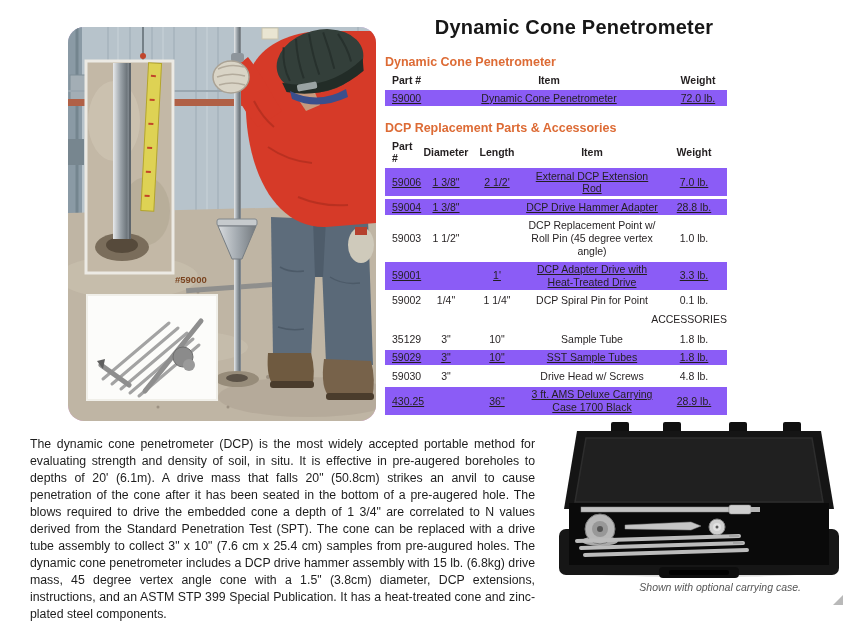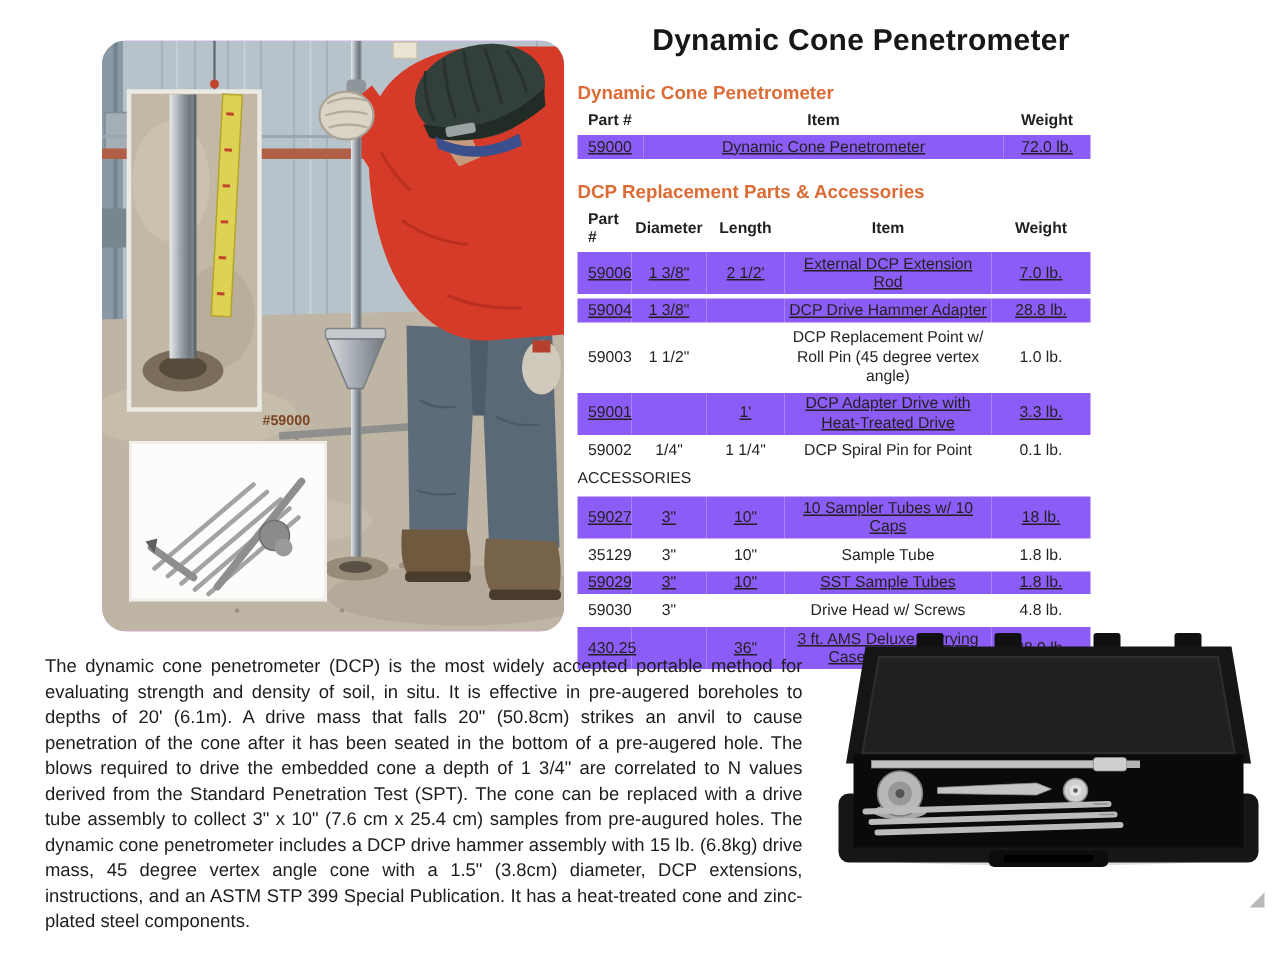--- a/index.html
+++ b/index.html
@@ -18,21 +18,21 @@
              font-size:10.5px;color:#231f20;table-layout:fixed;}
   table.t1{left:385px;top:70px;width:342px;}
   table.t2{left:385px;top:136px;width:342px;}
   .spec th{font-weight:bold;text-align:center;padding:1px 2px;font-size:10.5px;line-height:1.15;}
   .spec td{text-align:center;padding:1.5px 2px;line-height:1.2;vertical-align:middle;}
   .spec th.c-part, .spec td.c-part{text-align:left;padding-left:7px;margin-top:32px;}
   .t1 col.c-part{width:44px;} .t1 col.c-item{width:240px;} .t1 col.c-weight{width:58px;}
   .t2 col.c-part{width:36px;} .t2 col.c-diameter{width:50px;} .t2 col.c-length{width:52px;}
   .t2 col.c-item{width:138px;} .t2 col.c-weight{width:66px;}
   tr.hl td{background:#8b5cf6;text-decoration:underline;}
-  td.subheader{text-align:left;font-size:10.5px;padding:2px 0;}
+  td.subheader{text-align:right;font-size:10.5px;padding:2px 0;}
 
   
   .photo-main{position:absolute;left:68px;top:27px;width:308px;height:394px;
               border-radius:16px;overflow:hidden;background:#f0abfc;}
   
   .desc{position:absolute;left:30px;top:436px;width:505px;font-size:12.3px;
         line-height:17px;text-align:justify;color:#1d1d1d;}
 
   
   .case-photo{position:absolute;left:553px;top:419px;width:292px;height:160px;}
@@ -282,27 +282,20 @@
         </tr>
         <tr>
           <td class="c-part">59002</td>
           <td class="c-diameter">1/4"</td>
           <td class="c-length">1 1/4"</td>
           <td class="c-item">DCP Spiral Pin for Point</td>
           <td class="c-weight">0.1 lb.</td>
         </tr>
         <tr>
           <td colspan="5" class="subheader">ACCESSORIES</td>
-        </tr>
-        <tr class="hl">
-          <td class="c-part">59027</td>
-          <td class="c-diameter">3"</td>
-          <td class="c-length">10"</td>
-          <td class="c-item">10 Sampler Tubes w/ 10 Caps</td>
-          <td class="c-weight">18 lb.</td>
         </tr>
         <tr>
           <td class="c-part">35129</td>
           <td class="c-diameter">3"</td>
           <td class="c-length">10"</td>
           <td class="c-item">Sample Tube</td>
           <td class="c-weight">1.8 lb.</td>
         </tr>
         <tr class="hl">
           <td class="c-part">59029</td>
@@ -369,15 +362,16 @@
         <g stroke="#8f8f8f" stroke-width="1">
           <line x1="176" y1="117" x2="186" y2="117"></line>
             <line x1="180" y1="124" x2="190" y2="124"></line>
         </g>
       </g>
 
       <rect x="106" y="148" width="80" height="11" rx="4" fill="#0d0d0d"></rect>
       <rect x="116" y="151" width="60" height="5" rx="2" fill="#000"></rect>
     </svg>
   </div>
+  <div class="case-caption">Shown with optional carrying case.</div>
 
   <div class="corner-mark"></div>
 </div>
 
 </body></html>

